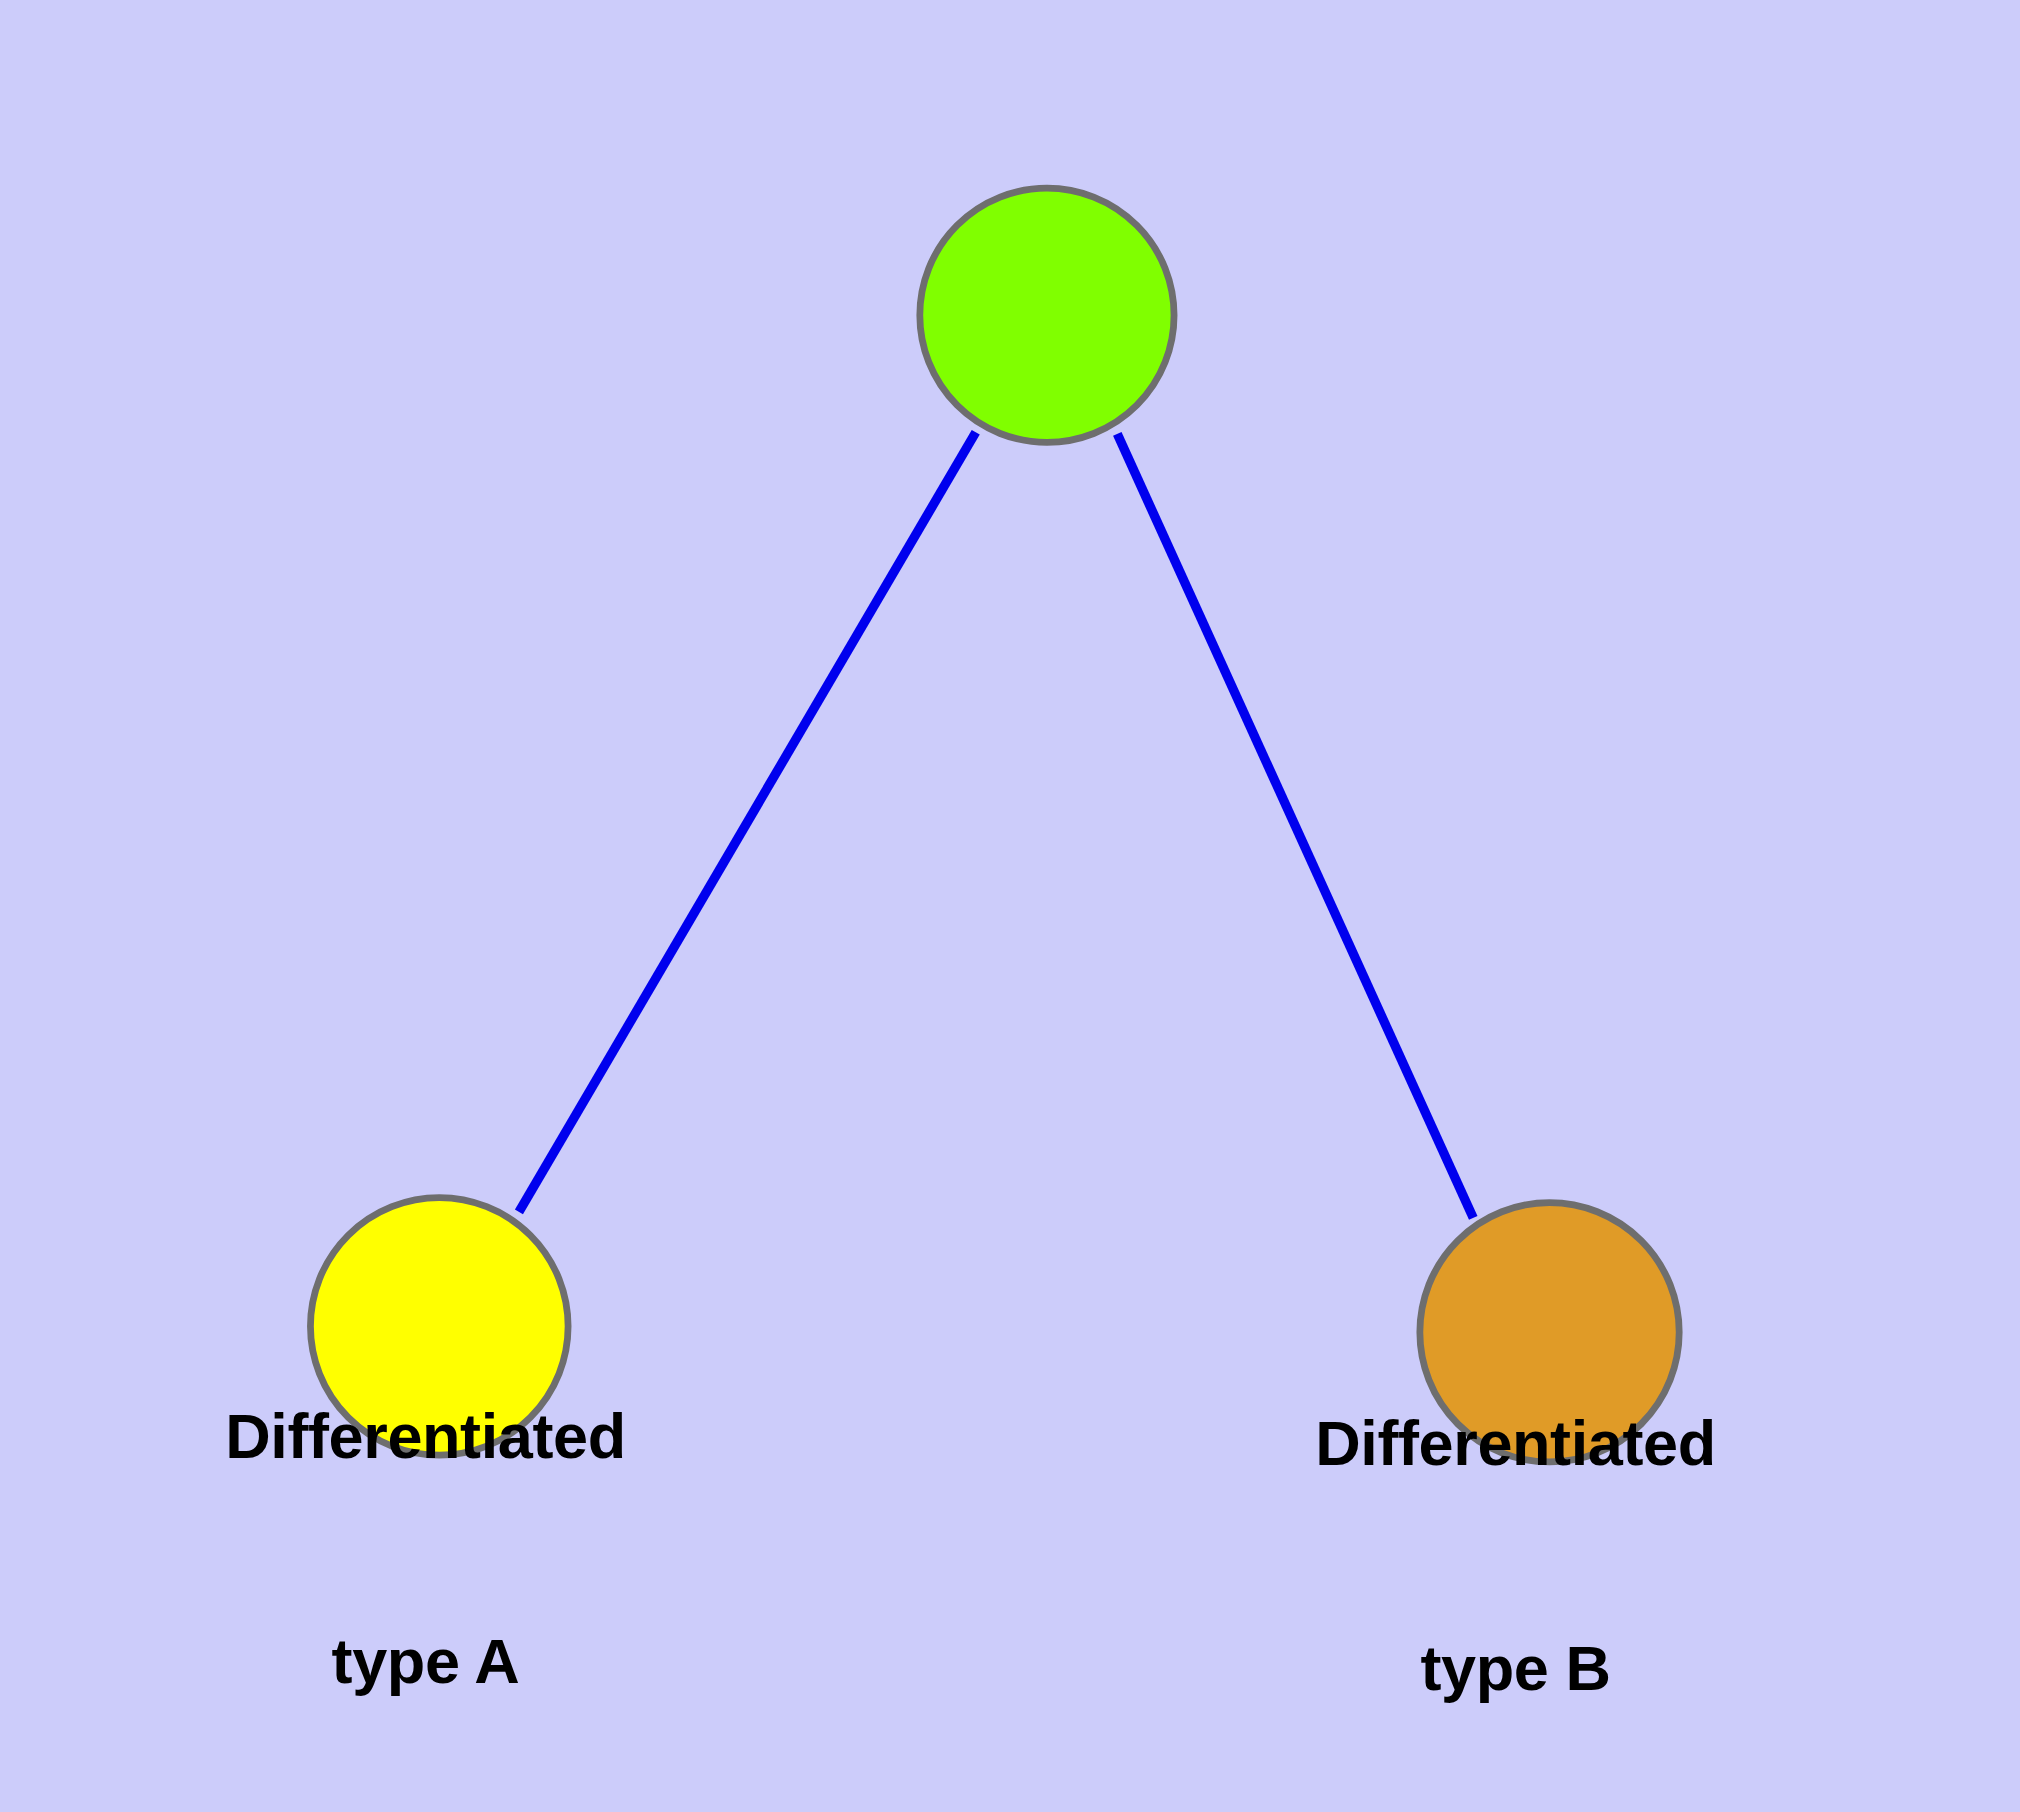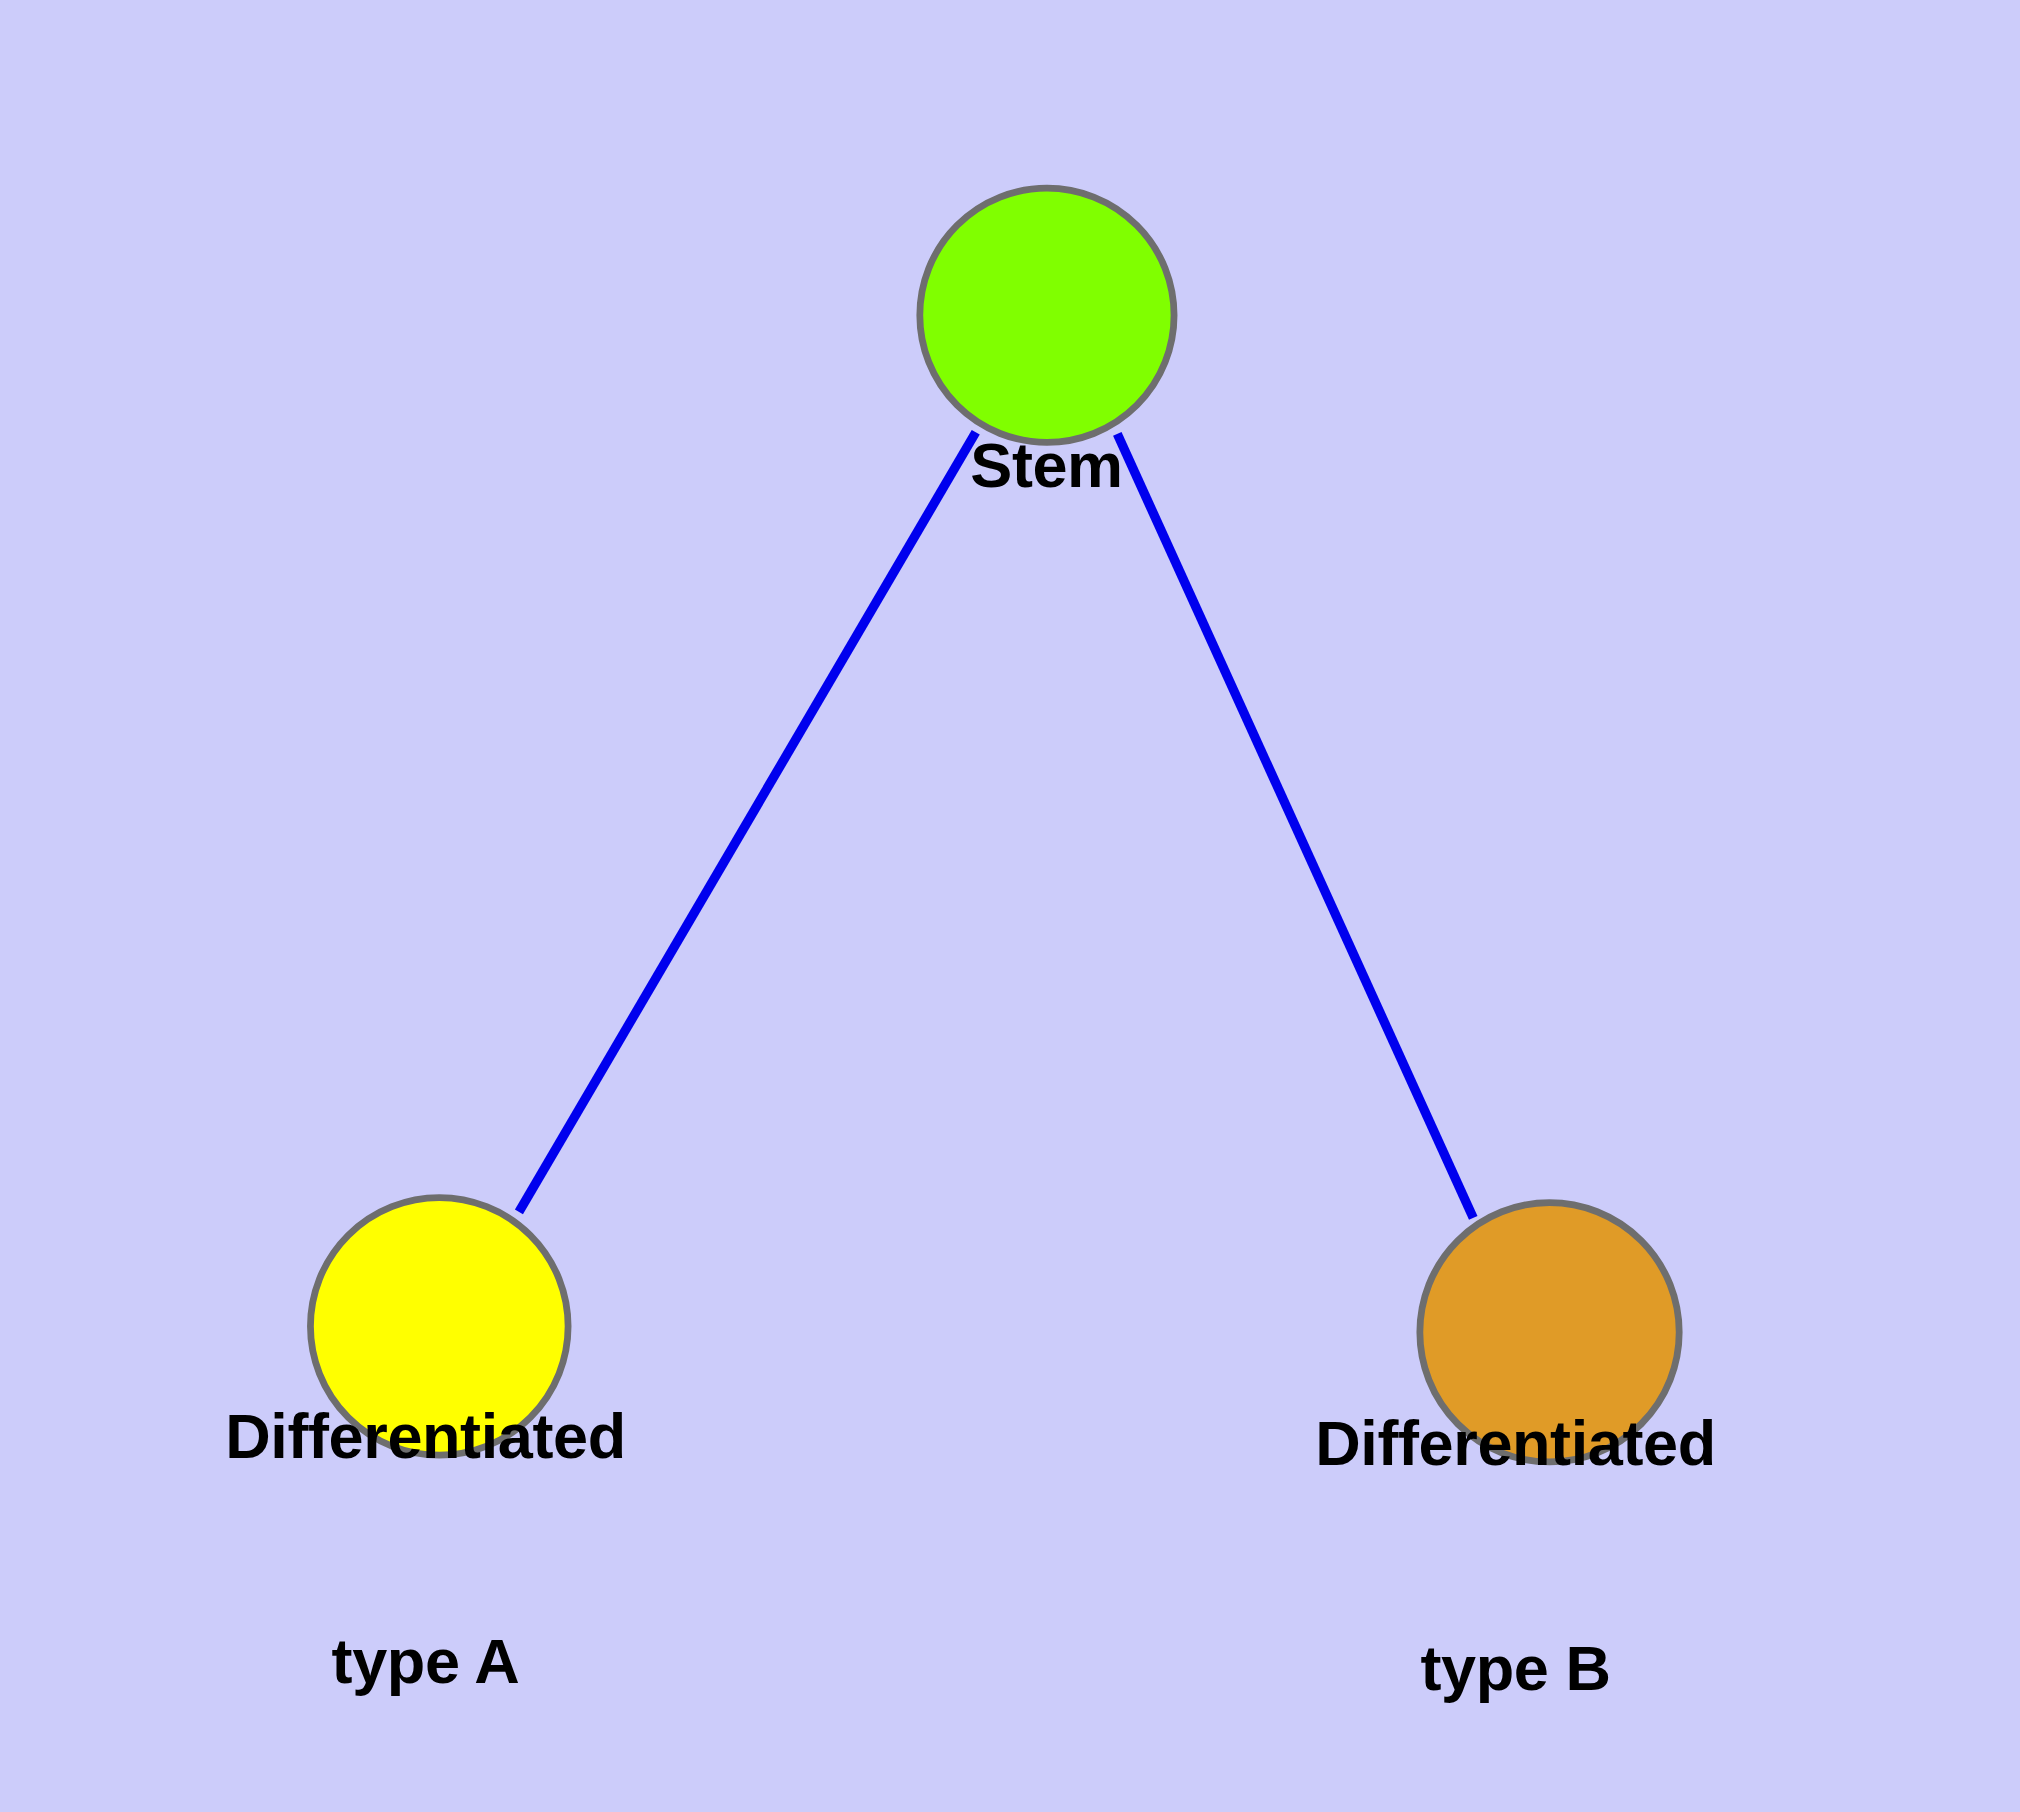--- a/index.html
+++ b/index.html
@@ -50,23 +50,20 @@
       <line id="edge-stem-to-diff-b" x1="1318" y1="512" x2="1738" y2="1437" stroke="#0000ee" stroke-width="11" stroke-linecap="butt"></line>
     </g>
 
     <g id="nodes-group">
       <circle id="node-circle-stem" cx="1235" cy="372" r="150" fill="#80ff00" stroke="#6e6e6e" stroke-width="8"></circle>
       <circle id="node-circle-diff-a" cx="518" cy="1565" r="152" fill="#ffff00" stroke="#6e6e6e" stroke-width="8"></circle>
       <circle id="node-circle-diff-b" cx="1828" cy="1572" r="153" fill="#e09b27" stroke="#6e6e6e" stroke-width="8"></circle>
     </g>
   </svg>
 
-  <div class="node-label" id="label-stem" style="color: rgb(0, 0, 0); width: 1017px; left: 538px; top: 278px;">
-    <span class="label-line">Stem</span>
-  </div>
 
   <div class="node-label" id="label-diff-a" style="color: rgb(0, 0, 0); width: 1017px; left: -83px; top: 1249px;">
     <span class="label-line">Differentiated</span>
     <span class="label-line">type A</span>
   </div>
 
   <div class="node-label" id="label-diff-b" style="color: rgb(0, 0, 0); width: 1017px; left: 1007px; top: 1256px;">
     <span class="label-line">Differentiated</span>
     <span class="label-line">type B</span>
   </div>

